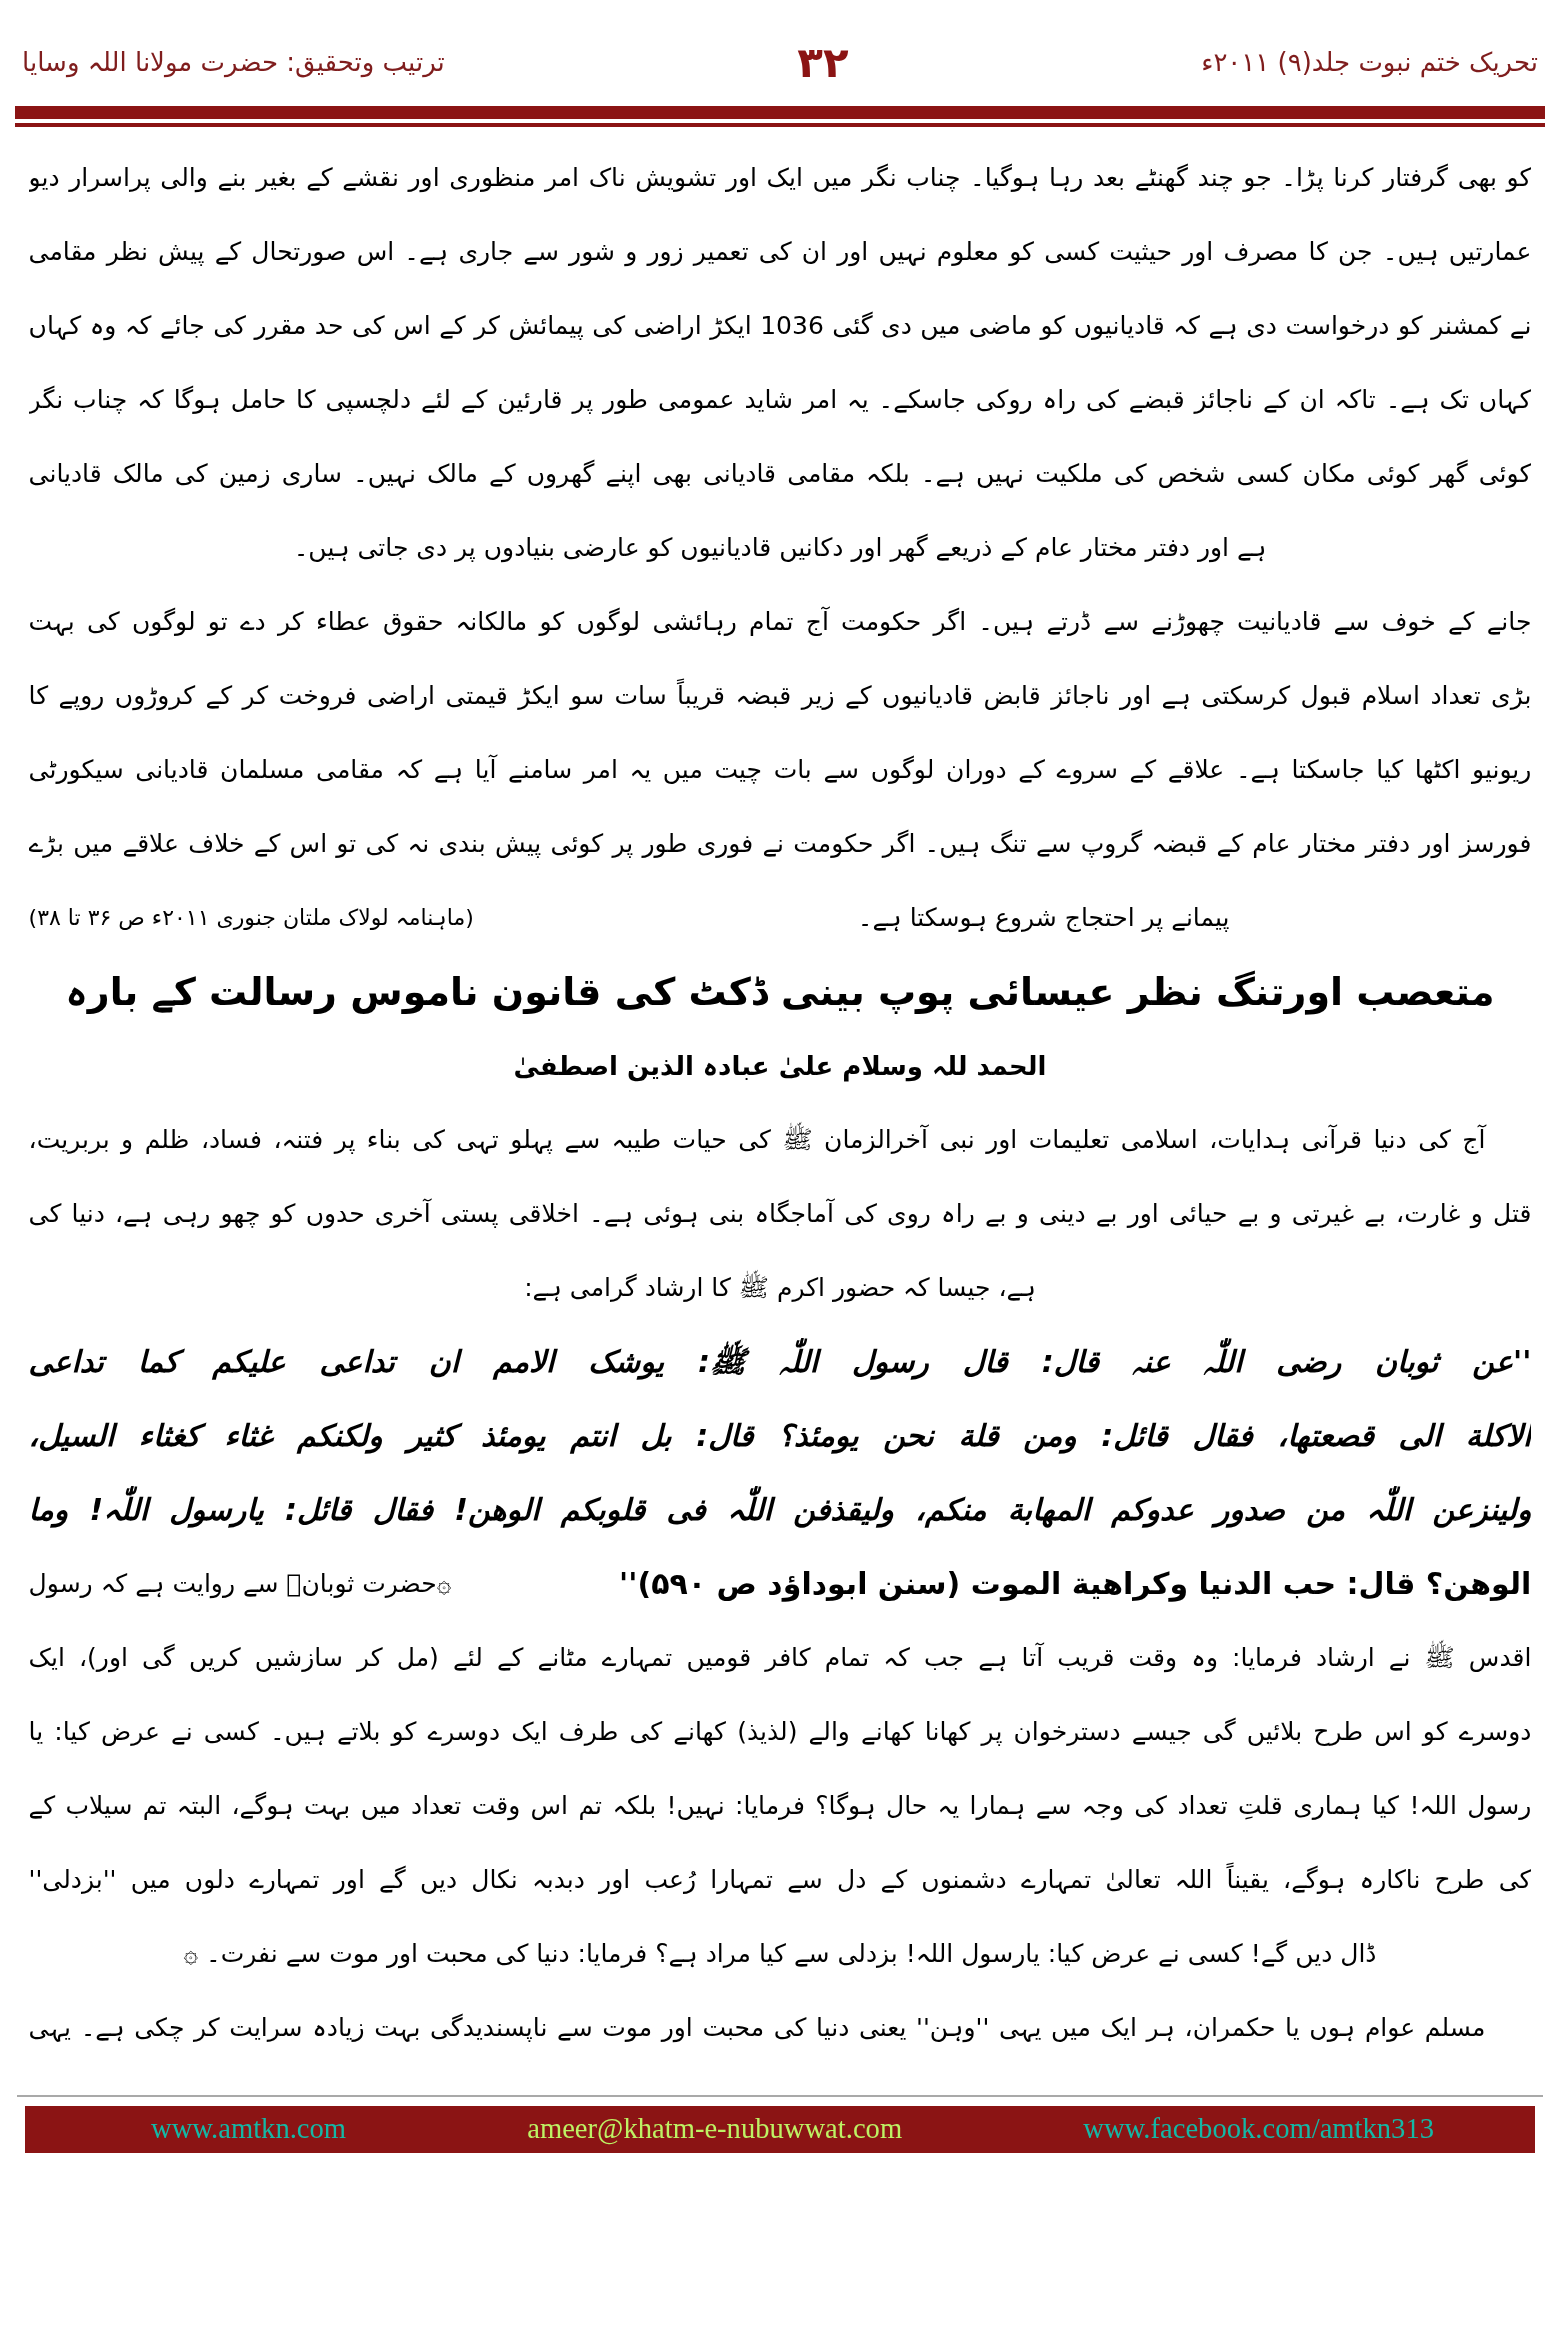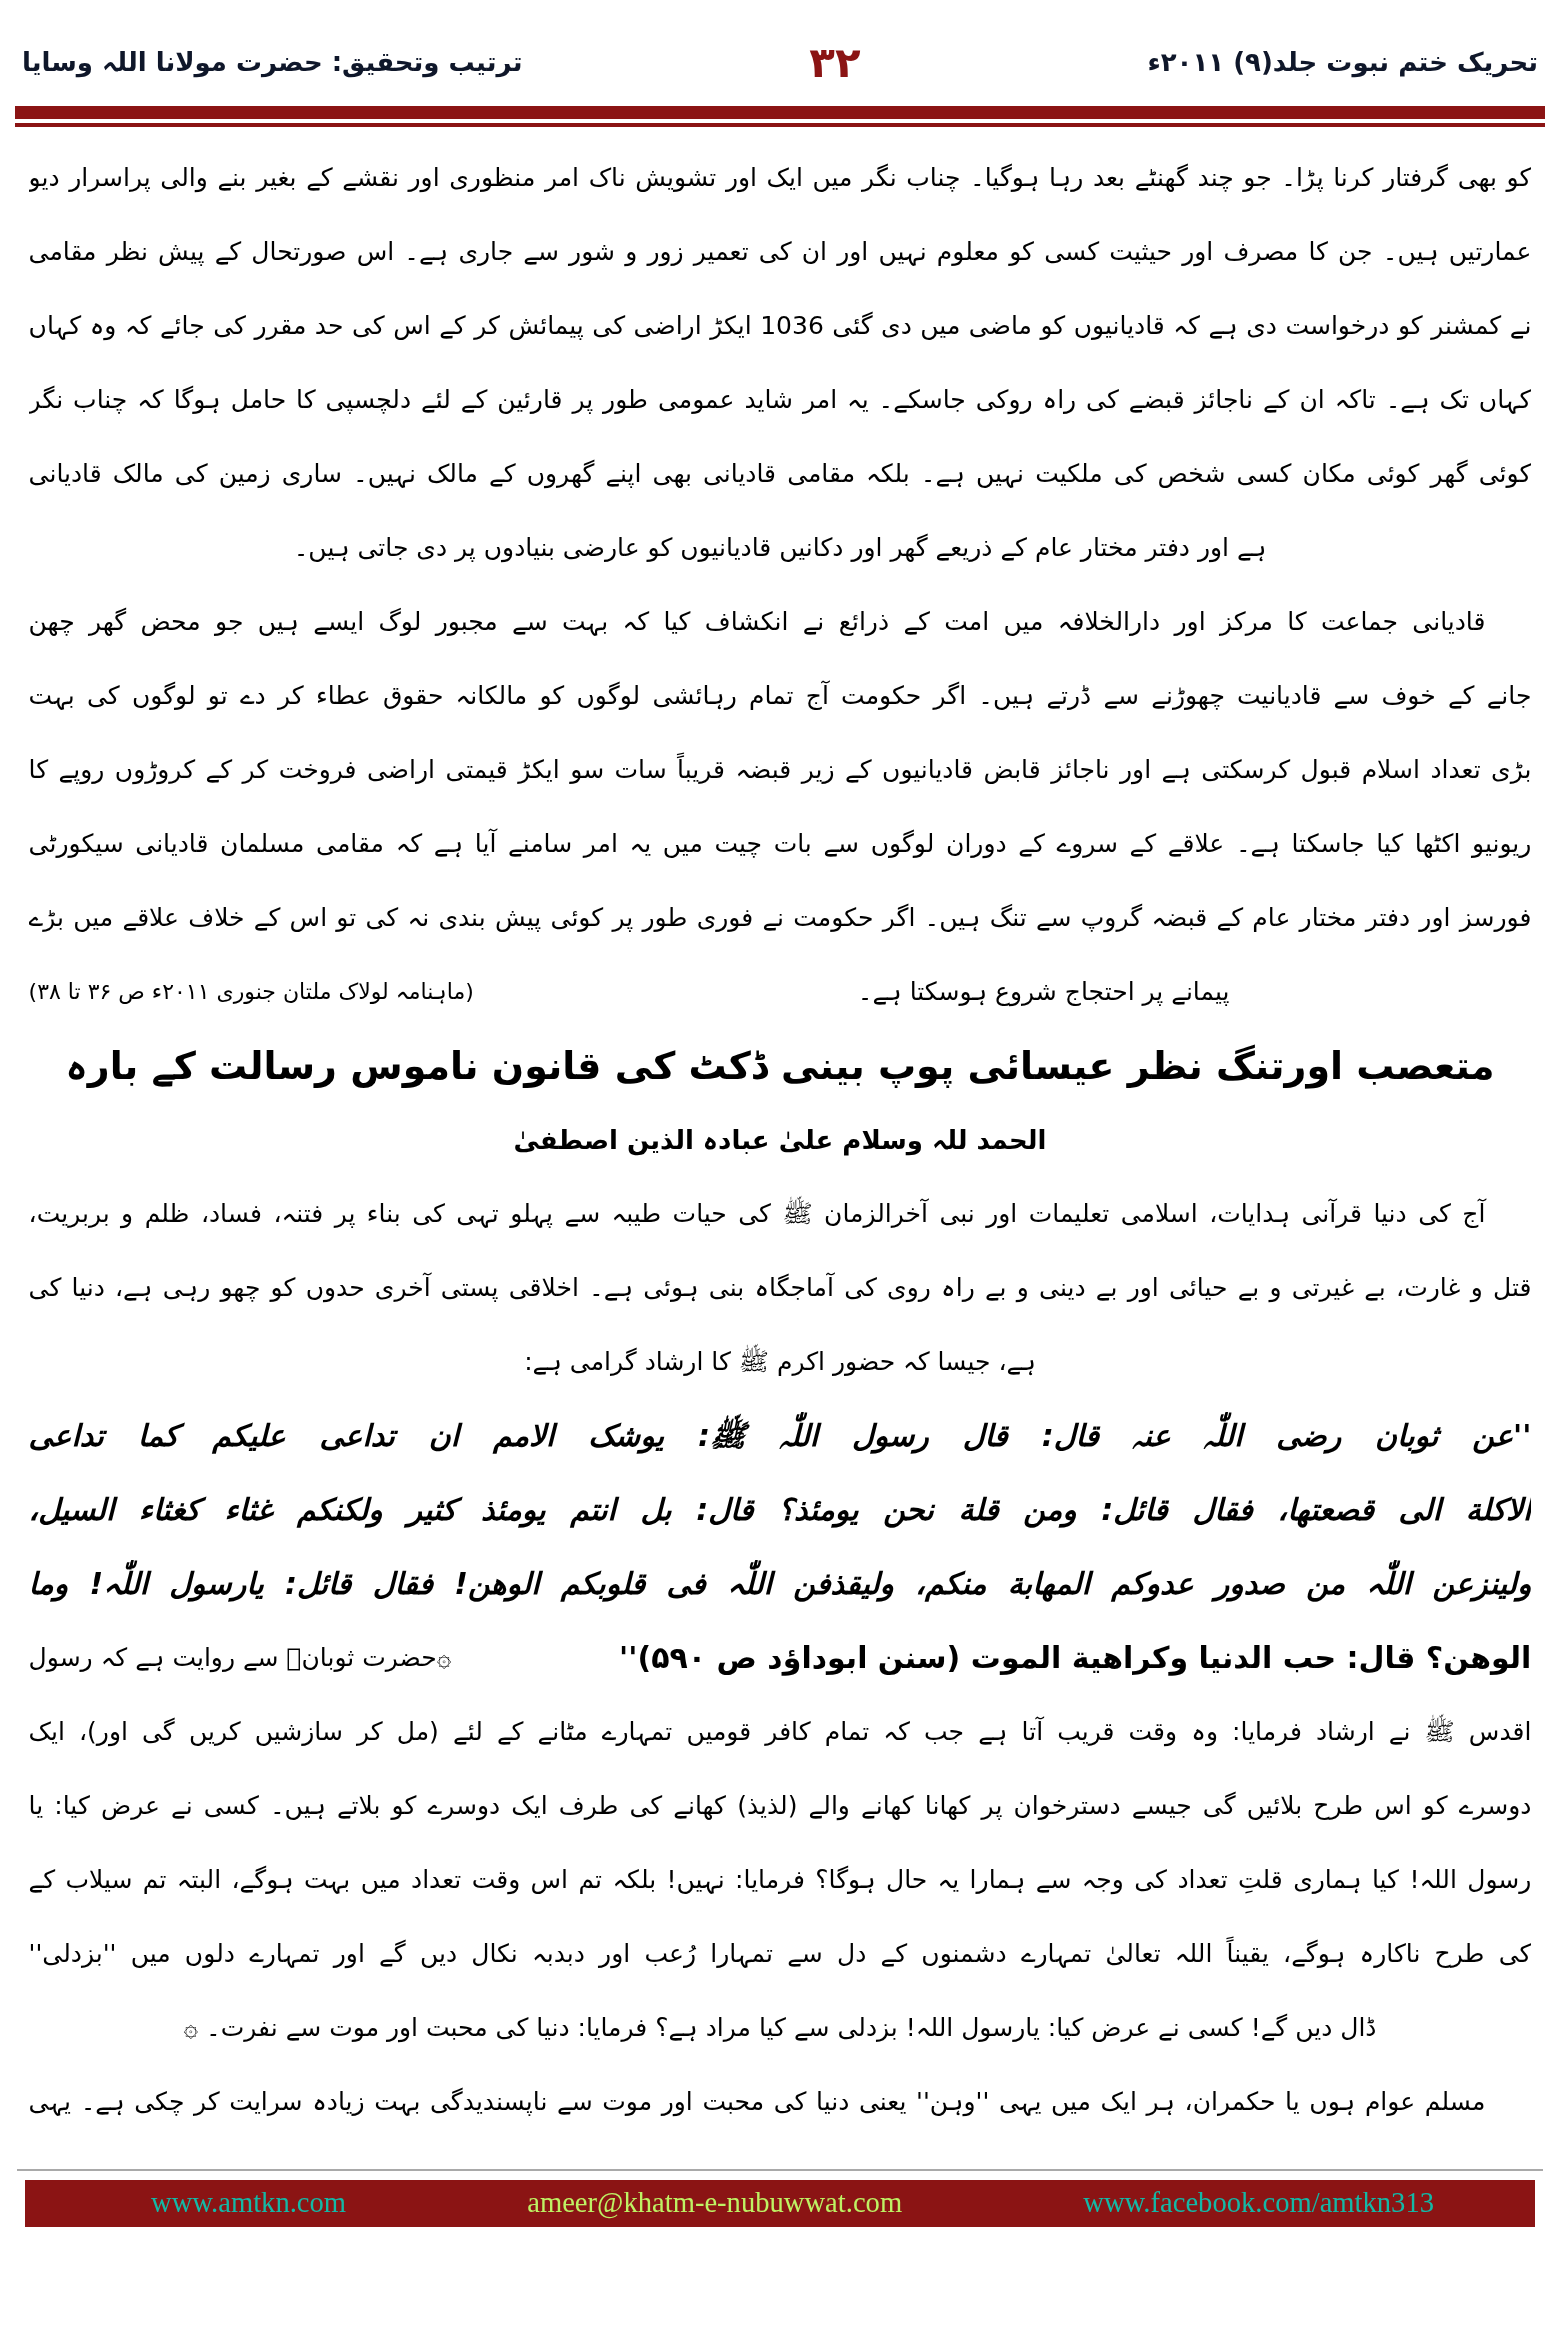--- a/index.html
+++ b/index.html
@@ -12,21 +12,21 @@
     position: relative;
   }
   
   .header {
     height: 99px;
     display: flex; direction: rtl;
     justify-content: space-between; align-items: center;
     padding: 25px 22px 0 22px;
   }
   .header-title {
-    color: #0f172a; font-weight: bold; font-size: 26px; white-space: nowrap;
+    color: #7f1d1d; font-weight: normal; font-size: 26px; white-space: nowrap;
   }
   .page-number {
     color: #8b1414; font-weight: bold; font-size: 42px;
   }
   .rule-thick { height: 13.4px; background: #8b1414; margin: 6.7px 15px 0 15px; }
   .rule-thin  { height: 4.2px;  background: #8b1414; margin: 4.2px 15px 0 15px; }
 
   
   .content { direction: rtl; padding: 13.4px 28.6px 0 28.6px; }
   .line {
@@ -72,21 +72,20 @@
 
 <div class="content">
 
   <div class="line">کو بھی گرفتار کرنا پڑا۔ جو چند گھنٹے بعد رہا ہوگیا۔ چناب نگر میں ایک اور تشویش ناک امر منظوری اور نقشے کے بغیر بنے والی پراسرار دیو ہیکل</div>
   <div class="line">عمارتیں ہیں۔ جن کا مصرف اور حیثیت کسی کو معلوم نہیں اور ان کی تعمیر زور و شور سے جاری ہے۔ اس صورتحال کے پیش نظر مقامی مسلمانوں</div>
   <div class="line">نے کمشنر کو درخواست دی ہے کہ قادیانیوں کو ماضی میں دی گئی 1036 ایکڑ اراضی کی پیمائش کر کے اس کی حد مقرر کی جائے کہ وہ کہاں سے</div>
   <div class="line">کہاں تک ہے۔ تاکہ ان کے ناجائز قبضے کی راہ روکی جاسکے۔ یہ امر شاید عمومی طور پر قارئین کے لئے دلچسپی کا حامل ہوگا کہ چناب نگر شہر میں</div>
   <div class="line">کوئی گھر کوئی مکان کسی شخص کی ملکیت نہیں ہے۔ بلکہ مقامی قادیانی بھی اپنے گھروں کے مالک نہیں۔ ساری زمین کی مالک قادیانی جماعت</div>
   <div class="line center">ہے اور دفتر مختار عام کے ذریعے گھر اور دکانیں قادیانیوں کو عارضی بنیادوں پر دی جاتی ہیں۔</div>
 
-  <div class="line indent">قادیانی جماعت کا مرکز اور دارالخلافہ میں امت کے ذرائع نے انکشاف کیا کہ بہت سے مجبور لوگ ایسے ہیں جو محض گھر چھن</div>
   <div class="line">جانے کے خوف سے قادیانیت چھوڑنے سے ڈرتے ہیں۔ اگر حکومت آج تمام رہائشی لوگوں کو مالکانہ حقوق عطاء کر دے تو لوگوں کی بہت</div>
   <div class="line">بڑی تعداد اسلام قبول کرسکتی ہے اور ناجائز قابض قادیانیوں کے زیر قبضہ قریباً سات سو ایکڑ قیمتی اراضی فروخت کر کے کروڑوں روپے کا</div>
   <div class="line">ریونیو اکٹھا کیا جاسکتا ہے۔ علاقے کے سروے کے دوران لوگوں سے بات چیت میں یہ امر سامنے آیا ہے کہ مقامی مسلمان قادیانی سیکورٹی</div>
   <div class="line">فورسز اور دفتر مختار عام کے قبضہ گروپ سے تنگ ہیں۔ اگر حکومت نے فوری طور پر کوئی پیش بندی نہ کی تو اس کے خلاف علاقے میں بڑے</div>
   <div class="line flexrow">
     <span class="p2-lastline">پیمانے پر احتجاج شروع ہوسکتا ہے۔</span>
     <span class="cite">(ماہنامہ لولاک ملتان جنوری ۲۰۱۱ء ص ۳۶ تا ۳۸)</span>
   </div>
 
   <div class="line heading">متعصب اورتنگ نظر عیسائی پوپ بینی ڈکٹ کی قانون ناموس رسالت کے بارہ میں ہرزہ سرائی</div>

